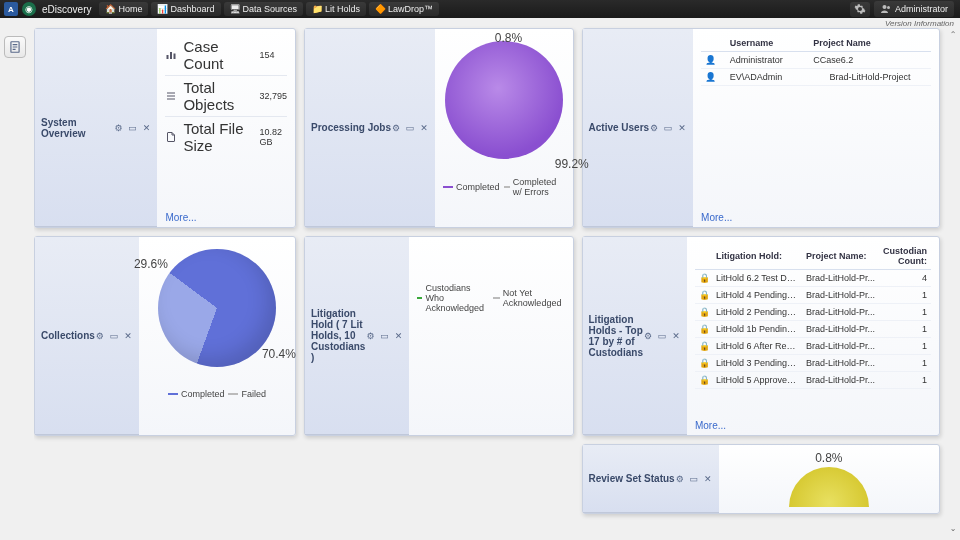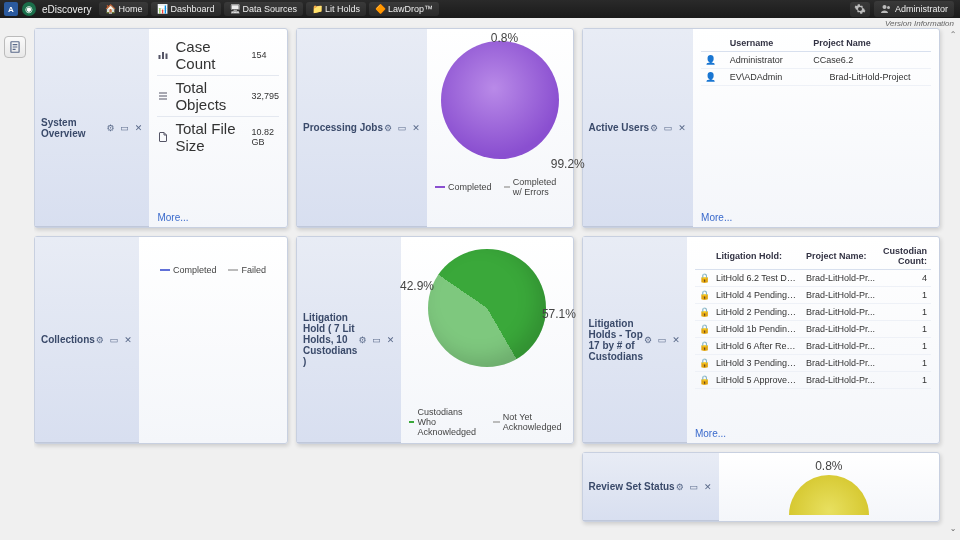--- a/index.html
+++ b/index.html
@@ -33,21 +33,21 @@
 .panel-body{flex:1;padding:6px 8px;position:relative;font-size:9px;color:#333}
 .stat-row{display:flex;align-items:center;gap:6px;padding:3px 0;border-bottom:1px solid #e4e8f0}
 .stat-row:last-child{border-bottom:none}
 .stat-icon{width:12px;height:12px;color:#556}
 .stat-label{flex:0 0 70px;font-weight:400;font-size:15px}
 .stat-val{font-size:9px}
 .more{color:#3a6acc;font-size:10px;cursor:pointer;position:absolute;bottom:4px;left:8px}
 .pie-wrap{display:flex;flex-direction:column;align-items:center;height:100%}
 .pie{width:118px;height:118px;border-radius:50%;position:relative;margin-top:6px}
 .pie-label{position:absolute;font-size:12px;color:#444}
-.legend{display:flex;gap:12px;justify-content:center;margin-top:4px;font-size:9px;color:#444}
+.legend{display:flex;gap:4px;justify-content:center;margin-top:4px;font-size:9px;color:#444}
 .legend-item{display:flex;align-items:center;gap:3px}
 .legend-dot{width:10px;height:2px;display:inline-block}
 .tbl{width:100%;border-collapse:collapse;font-size:9px}
 .tbl th{text-align:left;font-weight:600;padding:3px 4px;border-bottom:1px solid #d8e0ee;color:#334}
 .tbl td{padding:3px 4px;border-bottom:1px solid #eef1f7;color:#333;white-space:nowrap;overflow:hidden;text-overflow:ellipsis;max-width:90px}
 .tbl th:last-child,.tbl td:last-child{text-align:right}
 .lock-icon{width:9px;display:inline-block;color:#556}
 .user-icon{width:10px;display:inline-block;color:#556}
 .panel-lg{min-height:200px}
 svg{display:block}
@@ -230,20 +230,24 @@
   <div class="panel-head">
           <span class="panel-title">Collections</span>
     <div class="panel-ctrls">
             <span class="panel-ctrl">⚙</span>
             <span class="panel-ctrl">▭</span>
             <span class="panel-ctrl">✕</span>
           </div>
   </div>
   <div class="panel-body">
     <div class="pie-wrap">
+      <div class="pie" style="background:conic-gradient(from 200deg,#9aa8e8 0 29.6%,#6070d8 29.6% 100%);box-shadow:inset -8px -8px 20px rgba(0,0,0,0.15)">
+        <span class="pie-label" style="top:8px;left:-24px">29.6%</span>
+        <span class="pie-label" style="bottom:6px;right:-20px">70.4%</span>
+      </div>
       <div class="legend" style="margin-top:22px">
               <div class="legend-item">
                 <span class="legend-dot" style="background:#6070d8"></span>
                 <span>Completed</span>
               </div>
               <div class="legend-item">
                 <span class="legend-dot" style="background:#bbb"></span>
                 <span>Failed</span>
               </div>
             </div>
@@ -255,24 +259,20 @@
   <div class="panel-head">
           <span class="panel-title">Litigation Hold ( 7 Lit Holds, 10 Custodians )</span>
     <div class="panel-ctrls">
             <span class="panel-ctrl">⚙</span>
             <span class="panel-ctrl">▭</span>
             <span class="panel-ctrl">✕</span>
           </div>
   </div>
   <div class="panel-body">
     <div class="pie-wrap">
-      <div class="pie" style="background:conic-gradient(from 150deg,#7ec87e 0 42.9%,#3aa83a 42.9% 100%);box-shadow:inset -8px -8px 20px rgba(0,0,0,0.15)">
-        <span class="pie-label" style="top:30px;left:-28px">42.9%</span>
-        <span class="pie-label" style="top:58px;right:-30px">57.1%</span>
-      </div>
       <div class="legend" style="margin-top:40px">
               <div class="legend-item">
                 <span class="legend-dot" style="background:#3aa83a"></span>
                 <span>Custodians Who Acknowledged</span>
               </div>
               <div class="legend-item">
                 <span class="legend-dot" style="background:#bbb"></span>
                 <span>Not Yet Acknowledged</span>
               </div>
             </div>

